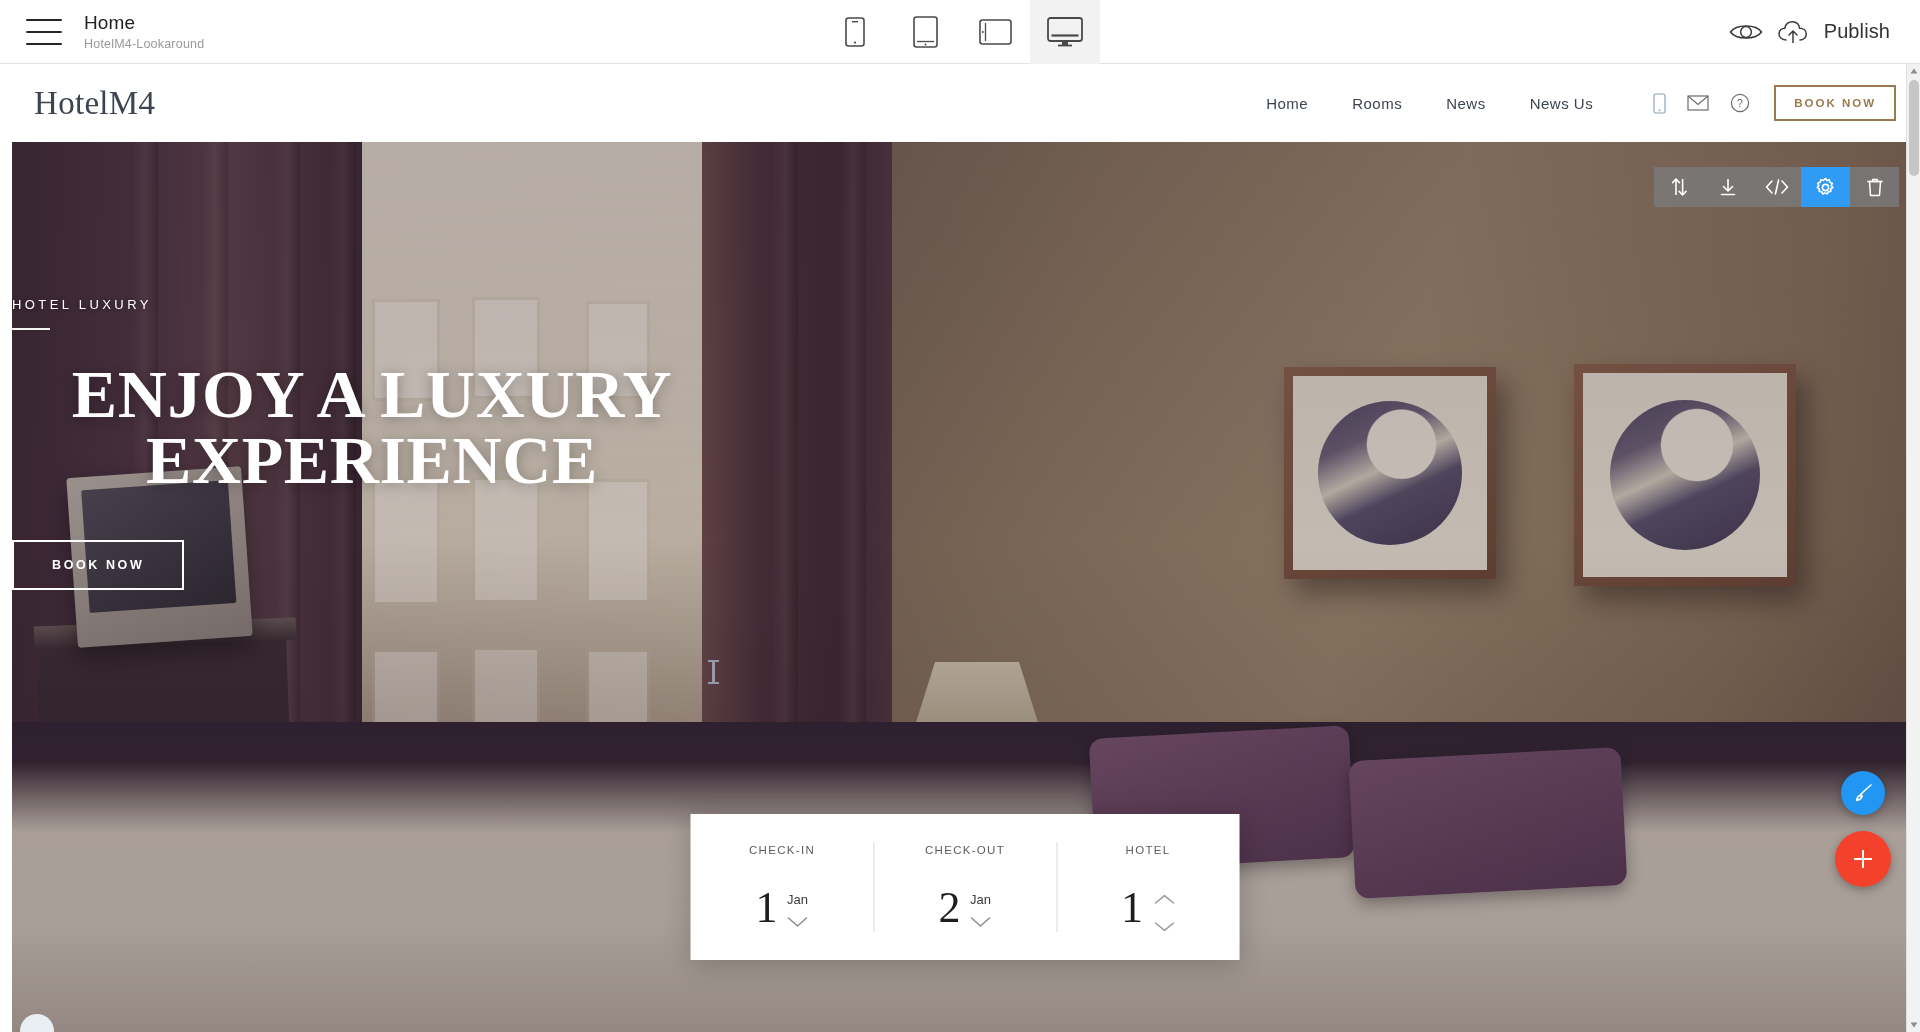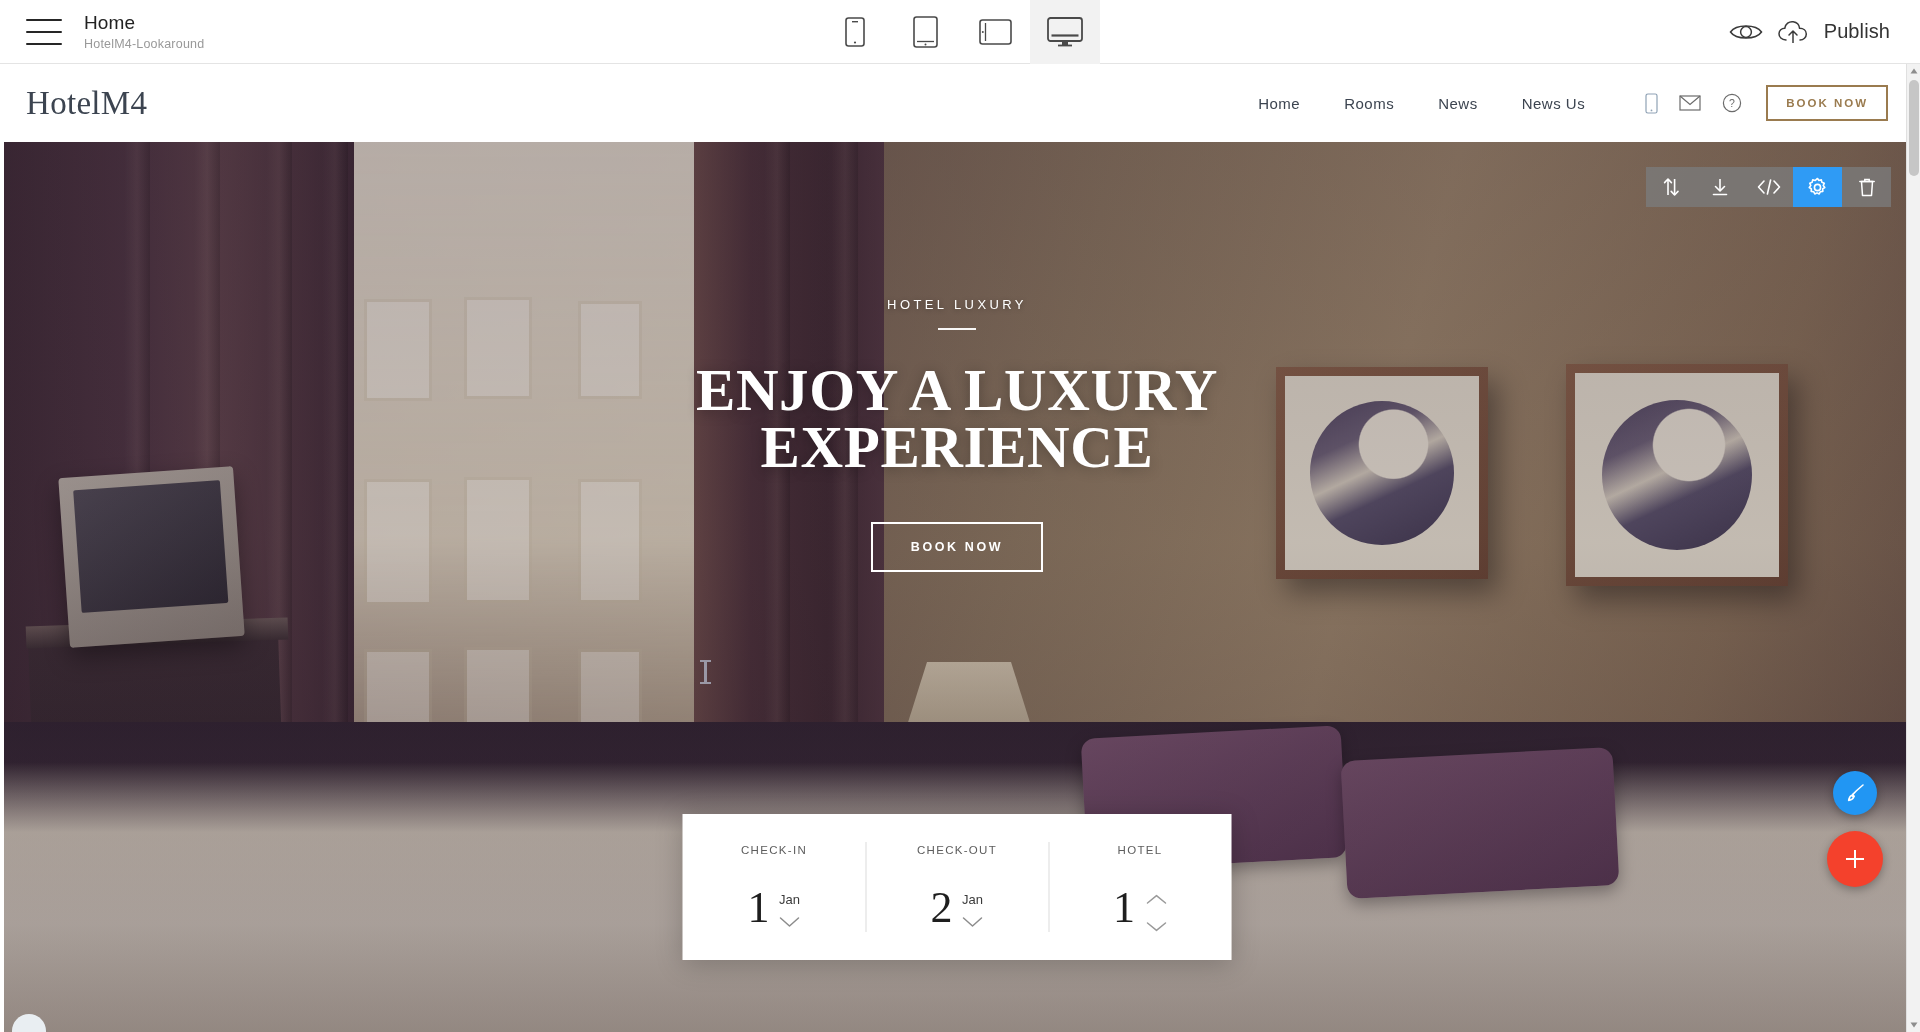--- a/index.html
+++ b/index.html
@@ -41,21 +41,21 @@
   .editor-right {
     margin-left:auto; display:flex; align-items:center; gap:14px; margin-right:30px;
   }
   .icon-btn { cursor:pointer; display:flex; align-items:center; justify-content:center; }
   .publish-btn {
     display:flex; align-items:center; gap:11px; cursor:pointer;
   }
   .publish-label { font-size:20px; color:#333; letter-spacing:.1px; }
 
   
-  .canvas { position:absolute; top:64px; left:4px; width:1906px; height:968px; overflow:hidden; background:#2b1f2e; }
+  .canvas { position:absolute; top:64px; left:12px; width:1906px; height:968px; overflow:hidden; background:#2b1f2e; }
 
   
   .site-header {
     position:relative; height:78px; background:#fff; display:flex; align-items:center;
     padding:0 22px 0 22px; z-index:20;
   }
   .brand {
     font-family:"Liberation Serif", serif; font-size:33px; color:#3c4450;
     letter-spacing:.3px; font-weight:400;
   }
@@ -169,30 +169,30 @@
     position:absolute; left:600px; top:790px; width:200px; height:100px;
     background:linear-gradient(180deg,#4a3a33,#2e231f);
   }
   .hero-tint {
     position:absolute; inset:0;
     background:linear-gradient(180deg,rgba(50,32,48,.30) 0%,rgba(48,30,46,.22) 45%,rgba(42,26,40,.40) 100%);
   }
 
   .hero-content {
     position:absolute; inset:0; display:flex; flex-direction:column;
-    align-items:center; z-index:8; pointer-events:none;
+    align-items:flex-start; z-index:8; pointer-events:none;
   }
   .hero-eyebrow {
     margin-top:155px; color:#fff; font-size:13px; letter-spacing:3.4px; font-weight:400;
     text-shadow:0 1px 5px rgba(0,0,0,.35);
   }
   .hero-divider { width:38px; height:2px; background:#fff; margin-top:16px; opacity:.95; }
   .hero-title {
     margin-top:32px; font-family:"Liberation Serif", serif; color:#fff;
-    font-size:59px; line-height:.97; text-align:center; letter-spacing:.6px;
+    font-size:68px; line-height:.97; text-align:center; letter-spacing:.6px;
     max-width:720px; text-shadow:0 2px 14px rgba(0,0,0,.30);
   }
   .hero-btn {
     margin-top:46px; border:2px solid #fff; color:#fff; background:transparent;
     font-size:12.5px; letter-spacing:2.6px; font-weight:bold;
     padding:16px 38px; cursor:pointer; pointer-events:auto;
   }
 
   
   .booking {

